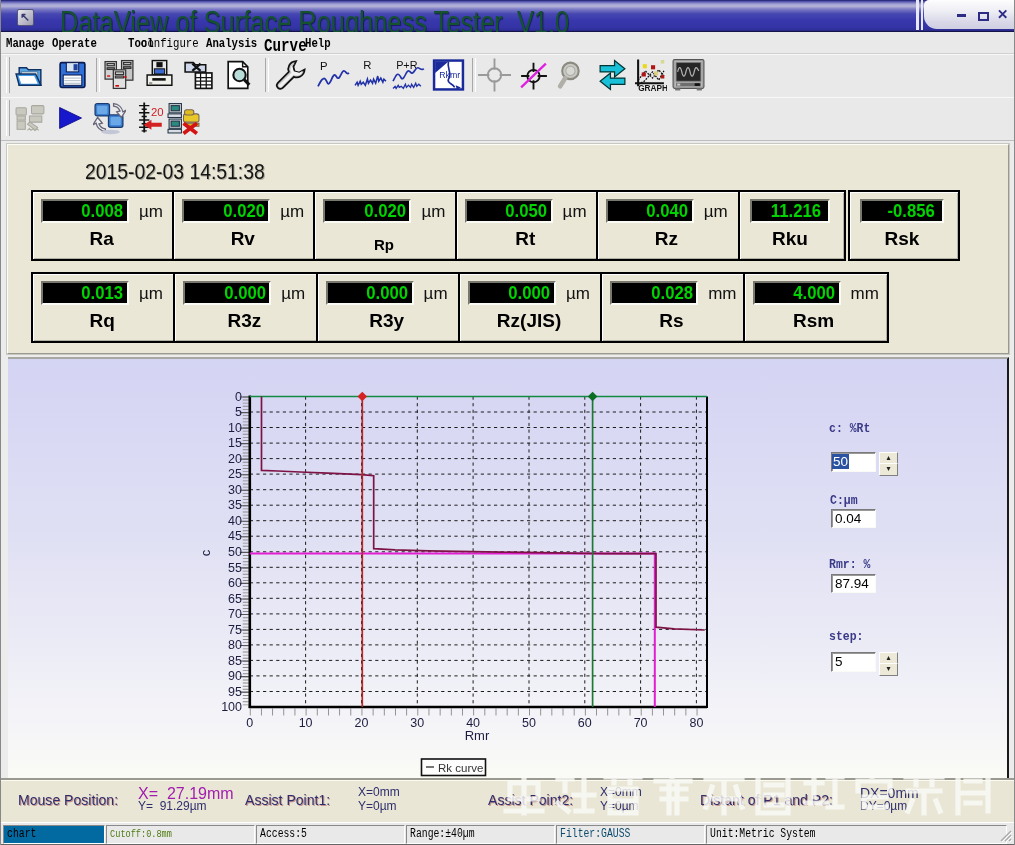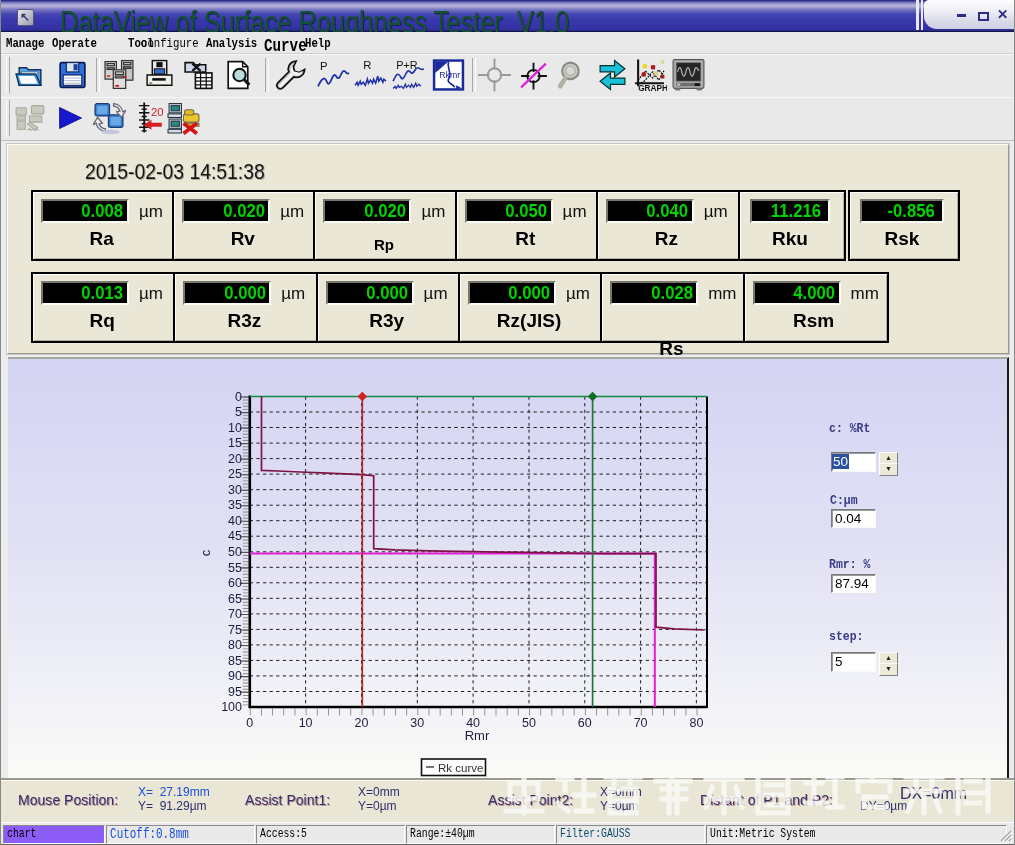--- a/index.html
+++ b/index.html
@@ -247,21 +247,21 @@
 <div class="abs" style="left:325.6px;top:281px;width:84px;height:20px;background:#000;border-top:2px solid #78786e;border-left:2px solid #78786e;border-bottom:2px solid #fbfbf6;border-right:2px solid #fbfbf6;color:#00d400;font-size:19px;font-weight:bold;text-align:right;line-height:20px;"><span class="sx" style="transform:scaleX(0.88);transform-origin:100% 50%;padding-right:4px;">0.000</span></div>
 <div class="abs" style="left:423.6px;top:284px;font-size:17px;color:#111;">µm</div>
 <div class="abs" style="left:315.6px;top:310px;width:142.3px;text-align:center;font-size:19px;font-weight:bold;color:#000;">R3y</div>
 <div class="abs" style="left:457.90000000000003px;top:272px;width:142.3px;height:67px;background:#EAE7D6;border:2px solid #000;box-shadow:inset 1px 1px 0 #fff,inset -1px -1px 0 #b0b0a4;"></div>
 <div class="abs" style="left:467.90000000000003px;top:281px;width:84px;height:20px;background:#000;border-top:2px solid #78786e;border-left:2px solid #78786e;border-bottom:2px solid #fbfbf6;border-right:2px solid #fbfbf6;color:#00d400;font-size:19px;font-weight:bold;text-align:right;line-height:20px;"><span class="sx" style="transform:scaleX(0.88);transform-origin:100% 50%;padding-right:4px;">0.000</span></div>
 <div class="abs" style="left:565.9000000000001px;top:284px;font-size:17px;color:#111;">µm</div>
 <div class="abs" style="left:457.90000000000003px;top:310px;width:142.3px;text-align:center;font-size:19px;font-weight:bold;color:#000;">Rz(JIS)</div>
 <div class="abs" style="left:600.2px;top:272px;width:142.3px;height:67px;background:#EAE7D6;border:2px solid #000;box-shadow:inset 1px 1px 0 #fff,inset -1px -1px 0 #b0b0a4;"></div>
 <div class="abs" style="left:610.2px;top:281px;width:84px;height:20px;background:#000;border-top:2px solid #78786e;border-left:2px solid #78786e;border-bottom:2px solid #fbfbf6;border-right:2px solid #fbfbf6;color:#00d400;font-size:19px;font-weight:bold;text-align:right;line-height:20px;"><span class="sx" style="transform:scaleX(0.88);transform-origin:100% 50%;padding-right:4px;">0.028</span></div>
 <div class="abs" style="left:708.2px;top:284px;font-size:17px;color:#111;">mm</div>
-<div class="abs" style="left:600.2px;top:310px;width:142.3px;text-align:center;font-size:19px;font-weight:bold;color:#000;margin-top:28px;">Rs</div>
+<div class="abs" style="left:600.2px;top:310px;width:142.3px;text-align:center;font-size:19px;font-weight:bold;color:#000;">Rs</div>
 <div class="abs" style="left:742.5px;top:272px;width:142.3px;height:67px;background:#EAE7D6;border:2px solid #000;box-shadow:inset 1px 1px 0 #fff,inset -1px -1px 0 #b0b0a4;"></div>
 <div class="abs" style="left:752.5px;top:281px;width:84px;height:20px;background:#000;border-top:2px solid #78786e;border-left:2px solid #78786e;border-bottom:2px solid #fbfbf6;border-right:2px solid #fbfbf6;color:#00d400;font-size:19px;font-weight:bold;text-align:right;line-height:20px;"><span class="sx" style="transform:scaleX(0.88);transform-origin:100% 50%;padding-right:4px;">4.000</span></div>
 <div class="abs" style="left:850.5px;top:284px;font-size:17px;color:#111;">mm</div>
 <div class="abs" style="left:742.5px;top:310px;width:142.3px;text-align:center;font-size:19px;font-weight:bold;color:#000;">Rsm</div>
 <div class="abs" style="left:8px;top:357px;width:999px;height:423px;
 background:linear-gradient(180deg,#d4d4f3 0%,#d9d9f4 18%,#e0e0f4 42%,#eaeaf6 65%,#f4f4f8 85%,#fbfbf6 100%);
 border-right:2px solid #1a1a1a;border-top:2px solid #a8a8a2;"></div>
 <svg class="abs" style="left:8px;top:357px;" width="999" height="423" viewBox="0 0 999 423" font-family="Liberation Sans,sans-serif">
     <line x1="241.8" y1="55.0" x2="699.0" y2="55.0" stroke="#1c1c1c" stroke-width="1" stroke-dasharray="3.2 3.4"></line>
     <line x1="241.8" y1="70.5" x2="699.0" y2="70.5" stroke="#1c1c1c" stroke-width="1" stroke-dasharray="3.2 3.4"></line>
@@ -346,30 +346,30 @@
 <div class="abs mono" style="left:830px;top:493px;font-size:13.5px;font-weight:bold;color:#3a3a88;"><span class="sx" style="transform:scaleX(0.85);">C:µm</span></div>
 <div class="abs" style="left:831px;top:509px;width:43px;height:17px;background:#fff;border-top:1.5px solid #7a7a7a;border-left:1.5px solid #7a7a7a;border-bottom:1.5px solid #fbfbf6;border-right:1.5px solid #fbfbf6;box-shadow:inset 1px 1px 0 rgba(70,70,70,0.55);font-size:13.5px;color:#000;line-height:17px;"><span style="padding-left:3px;">0.04</span></div>
 <div class="abs mono" style="left:829px;top:557px;font-size:13.5px;font-weight:bold;color:#3a3a88;"><span class="sx" style="transform:scaleX(0.85);">Rmr: %</span></div>
 <div class="abs" style="left:831px;top:574px;width:43px;height:17px;background:#fff;border-top:1.5px solid #7a7a7a;border-left:1.5px solid #7a7a7a;border-bottom:1.5px solid #fbfbf6;border-right:1.5px solid #fbfbf6;box-shadow:inset 1px 1px 0 rgba(70,70,70,0.55);font-size:13.5px;color:#000;line-height:17px;"><span style="padding-left:3px;">87.94</span></div>
 <div class="abs mono" style="left:829px;top:629px;font-size:13.5px;font-weight:bold;color:#3a3a88;"><span class="sx" style="transform:scaleX(0.85);">step:</span></div>
 <div class="abs" style="left:831px;top:652px;width:43px;height:18px;background:#fff;border-top:1.5px solid #7a7a7a;border-left:1.5px solid #7a7a7a;border-bottom:1.5px solid #fbfbf6;border-right:1.5px solid #fbfbf6;box-shadow:inset 1px 1px 0 rgba(70,70,70,0.55);font-size:13.5px;color:#000;line-height:18px;"><span style="padding-left:3px;">5</span></div>
 <div class="abs" style="left:879px;top:652px;width:17px;height:10.5px;background:#ECE9D8;border-top:1px solid #fff;border-left:1px solid #fff;border-right:1.5px solid #808080;border-bottom:1.5px solid #808080;color:#222;font-size:8px;text-align:center;line-height:10px;">▴</div>
 <div class="abs" style="left:879px;top:663px;width:17px;height:10.5px;background:#ECE9D8;border-top:1px solid #fff;border-left:1px solid #fff;border-right:1.5px solid #808080;border-bottom:1.5px solid #808080;color:#222;font-size:8px;text-align:center;line-height:10px;">▾</div>
 <div class="abs" style="left:0;top:780px;width:1015px;height:42px;background:#E9E6D5;border-top:1px solid #fbfbf2;box-shadow:0 -2px 0 #9a9a90;"></div>
 <div class="abs" style="left:18px;top:792px;font-size:14.5px;color:#2e2e6e;text-shadow:1px 1px 0 rgba(170,80,80,0.55);"><span class="sx" style="transform:scaleX(0.97);">Mouse Position:</span></div>
-<div class="abs" style="left:138px;top:785px;font-size:12px;color:#1d4ed8;white-space:pre;">X=  27.19mm</div>
+<div class="abs" style="left:138px;top:785px;font-size:16px;color:#a21caf;white-space:pre;">X=  27.19mm</div>
 <div class="abs" style="left:138px;top:799px;font-size:12px;color:#2e2e6e;white-space:pre;">Y=  91.29µm</div>
 <div class="abs" style="left:245px;top:792px;font-size:14.5px;color:#2e2e6e;text-shadow:1px 1px 0 rgba(170,80,80,0.55);"><span class="sx" style="transform:scaleX(0.97);">Assist Point1:</span></div>
 <div class="abs" style="left:358px;top:785px;font-size:12px;color:#2e2e6e;white-space:pre;">X=0mm</div>
 <div class="abs" style="left:358px;top:799px;font-size:12px;color:#2e2e6e;white-space:pre;">Y=0µm</div>
 <div class="abs" style="left:488px;top:792px;font-size:14.5px;color:#2e2e6e;text-shadow:1px 1px 0 rgba(170,80,80,0.55);"><span class="sx" style="transform:scaleX(0.97);">Assist Point2:</span></div>
 <div class="abs" style="left:600px;top:785px;font-size:12px;color:#2e2e6e;white-space:pre;">X=0mm</div>
 <div class="abs" style="left:600px;top:799px;font-size:12px;color:#2e2e6e;white-space:pre;">Y=0µm</div>
 <div class="abs" style="left:700px;top:792px;font-size:14.5px;color:#2e2e6e;text-shadow:1px 1px 0 rgba(170,80,80,0.55);"><span class="sx" style="transform:scaleX(0.97);">Distant of P1 and P2:</span></div>
-<div class="abs" style="left:860px;top:785px;font-size:16px;color:#2e2e6e;white-space:pre;margin-left:40px;">DX=0mm</div>
+<div class="abs" style="left:860px;top:785px;font-size:14px;color:#2e2e6e;white-space:pre;">DX=0mm</div>
 <div class="abs" style="left:860px;top:799px;font-size:12px;color:#2e2e6e;white-space:pre;">DY=0µm</div>
 <svg class="abs" style="left:502px;top:769px;" width="505" height="48" viewBox="0 0 505 48">
     <g stroke="rgba(250,250,246,0.82)" stroke-width="5.2" fill="none" stroke-linecap="square">
       <g transform="translate(0,0)">
         <path d="M4 6 h36 M22 2 v42 M8 14 h28 M8 30 h28 M8 14 v16 M36 14 v16 M4 42 h36"></path>
       </g>
       <g transform="translate(50,0)">
         <path d="M6 10 h14 M13 4 v18 M24 6 h16 M32 6 v36 M22 26 h20 M6 34 l10 8 M24 42 h16"></path>
       </g>
       <g transform="translate(100,0)">
@@ -392,22 +392,22 @@
       </g>
       <g transform="translate(400,0)">
         <path d="M4 8 h36 M14 2 v14 M30 2 v14 M6 22 h32 M22 22 v22 M10 32 l-4 10 M34 32 l4 10"></path>
       </g>
       <g transform="translate(450,0)">
         <path d="M6 4 v40 M6 4 h30 M36 4 v16 M6 24 h30 M36 24 v18 M14 12 h14 M14 34 h14"></path>
       </g>
     </g>
   </svg>
 <div class="abs" style="left:0;top:822px;width:1015px;height:23px;background:#E9E9E9;border-top:1px solid #fff;"></div>
-<div class="abs mono" style="left:3px;top:825px;width:100px;height:17px;background:#8b5cf6;border-top:1px solid #8a8a8a;border-left:1px solid #8a8a8a;border-bottom:1px solid #fff;border-right:1px solid #fff;font-size:12.5px;color:#000;line-height:16px;"><span class="sx" style="transform:scaleX(0.78);padding-left:4px;">chart</span></div>
-<div class="abs mono" style="left:106px;top:825px;width:147px;height:17px;background:#E9E9E9;border-top:1px solid #8a8a8a;border-left:1px solid #8a8a8a;border-bottom:1px solid #fff;border-right:1px solid #fff;font-size:14px;color:#1d4ed8;line-height:16px;"><span class="sx" style="transform:scaleX(0.78);padding-left:4px;">Cutoff:0.8mm</span></div>
+<div class="abs mono" style="left:3px;top:825px;width:100px;height:17px;background:#0369a1;border-top:1px solid #8a8a8a;border-left:1px solid #8a8a8a;border-bottom:1px solid #fff;border-right:1px solid #fff;font-size:12.5px;color:#000;line-height:16px;"><span class="sx" style="transform:scaleX(0.78);padding-left:4px;">chart</span></div>
+<div class="abs mono" style="left:106px;top:825px;width:147px;height:17px;background:#E9E9E9;border-top:1px solid #8a8a8a;border-left:1px solid #8a8a8a;border-bottom:1px solid #fff;border-right:1px solid #fff;font-size:11px;color:#4d7c0f;line-height:16px;"><span class="sx" style="transform:scaleX(0.78);padding-left:4px;">Cutoff:0.8mm</span></div>
 <div class="abs mono" style="left:256px;top:825px;width:147px;height:17px;background:#E9E9E9;border-top:1px solid #8a8a8a;border-left:1px solid #8a8a8a;border-bottom:1px solid #fff;border-right:1px solid #fff;font-size:12.5px;color:#000;line-height:16px;"><span class="sx" style="transform:scaleX(0.78);padding-left:4px;">Access:5</span></div>
 <div class="abs mono" style="left:406px;top:825px;width:147px;height:17px;background:#E9E9E9;border-top:1px solid #8a8a8a;border-left:1px solid #8a8a8a;border-bottom:1px solid #fff;border-right:1px solid #fff;font-size:12.5px;color:#000;line-height:16px;"><span class="sx" style="transform:scaleX(0.78);padding-left:4px;">Range:±40µm</span></div>
 <div class="abs mono" style="left:556px;top:825px;width:147px;height:17px;background:#E9E9E9;border-top:1px solid #8a8a8a;border-left:1px solid #8a8a8a;border-bottom:1px solid #fff;border-right:1px solid #fff;font-size:12.5px;color:#0c4a6e;line-height:16px;"><span class="sx" style="transform:scaleX(0.78);padding-left:4px;">Filter:GAUSS</span></div>
 <div class="abs mono" style="left:706px;top:825px;width:299px;height:17px;background:#E9E9E9;border-top:1px solid #8a8a8a;border-left:1px solid #8a8a8a;border-bottom:1px solid #fff;border-right:1px solid #fff;font-size:12.5px;color:#000;line-height:16px;"><span class="sx" style="transform:scaleX(0.78);padding-left:4px;">Unit:Metric System</span></div>
 <svg class="abs" style="left:999px;top:829px;" width="14" height="14">
     <g stroke="#aaa" stroke-width="1.5">
       <line x1="12" y1="2" x2="2" y2="12"></line>
       <line x1="12" y1="6" x2="6" y2="12"></line>
       <line x1="12" y1="10" x2="10" y2="12"></line>
     </g>

